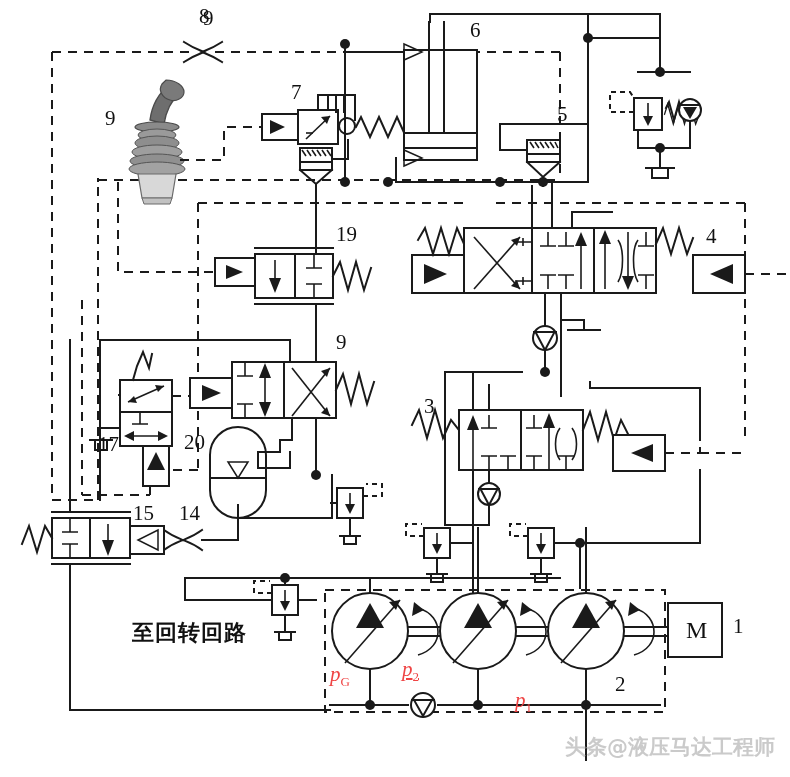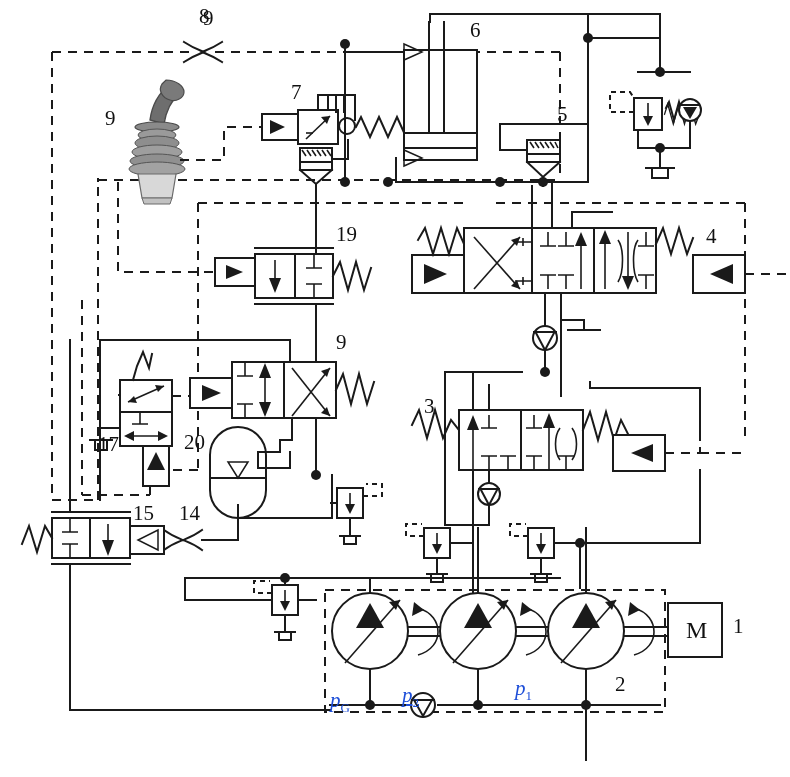--- a/index.html
+++ b/index.html
@@ -6,21 +6,21 @@
   html,body{margin:0;padding:0;background:#ffffff;}
   body{width:790px;height:777px;position:relative;overflow:hidden;
        font-family:"Liberation Serif",serif;color:#1a1a1a;}
   #stage{position:absolute;left:0;top:0;width:790px;height:777px;}
   svg#schematic{position:absolute;left:0;top:0;width:790px;height:777px;}
   .lbl{position:absolute;font-family:"Liberation Serif",serif;
        font-size:21px;color:#111;line-height:1;user-select:none;}
   .cn{position:absolute;font-family:"DejaVu Sans",sans-serif;font-size:22px;
       font-weight:bold;color:#111;letter-spacing:1px;}
   .plab{position:absolute;font-family:"Liberation Serif",serif;
-        font-style:italic;font-size:21px;color:#1d4ed8;margin-top:26px;}
+        font-style:italic;font-size:21px;color:#ef4444;}
   .plab sub{font-style:normal;font-size:13px;}
   .motorM{position:absolute;font-family:"Liberation Serif",serif;
           font-size:24px;color:#111;}
   .wmark{position:absolute;font-family:"DejaVu Sans",sans-serif;
          font-size:21px;font-weight:bold;color:#b9b9b9;opacity:.75;
          white-space:nowrap;}
 </style>
 </head>
 <body>
 
@@ -524,19 +524,21 @@
 <span class="lbl" style="left:733px;top:616px;">1</span>
 
 <span class="motorM" style="left:686px;top:617px;">M</span>
 
 <span class="plab" style="left:330px;top:662px;">
   <span>p</span><sub>G</sub>
 </span>
 <span class="plab" style="left:402px;top:657px;text-decoration:underline;">
   <span>p</span><sub>2</sub>
 </span>
-<span class="plab" style="left:515px;top:650px;">
+<span class="plab" style="left:515px;top:688px;">
   <span>p</span><sub>1</sub>
 </span>
 
-
+<span class="cn" style="left:132px;top:618px;">至回转回路</span>
+
+<span class="wmark" style="left:565px;top:733px;">头条@液压马达工程师</span>
 
 </div>
 
 </body></html>

